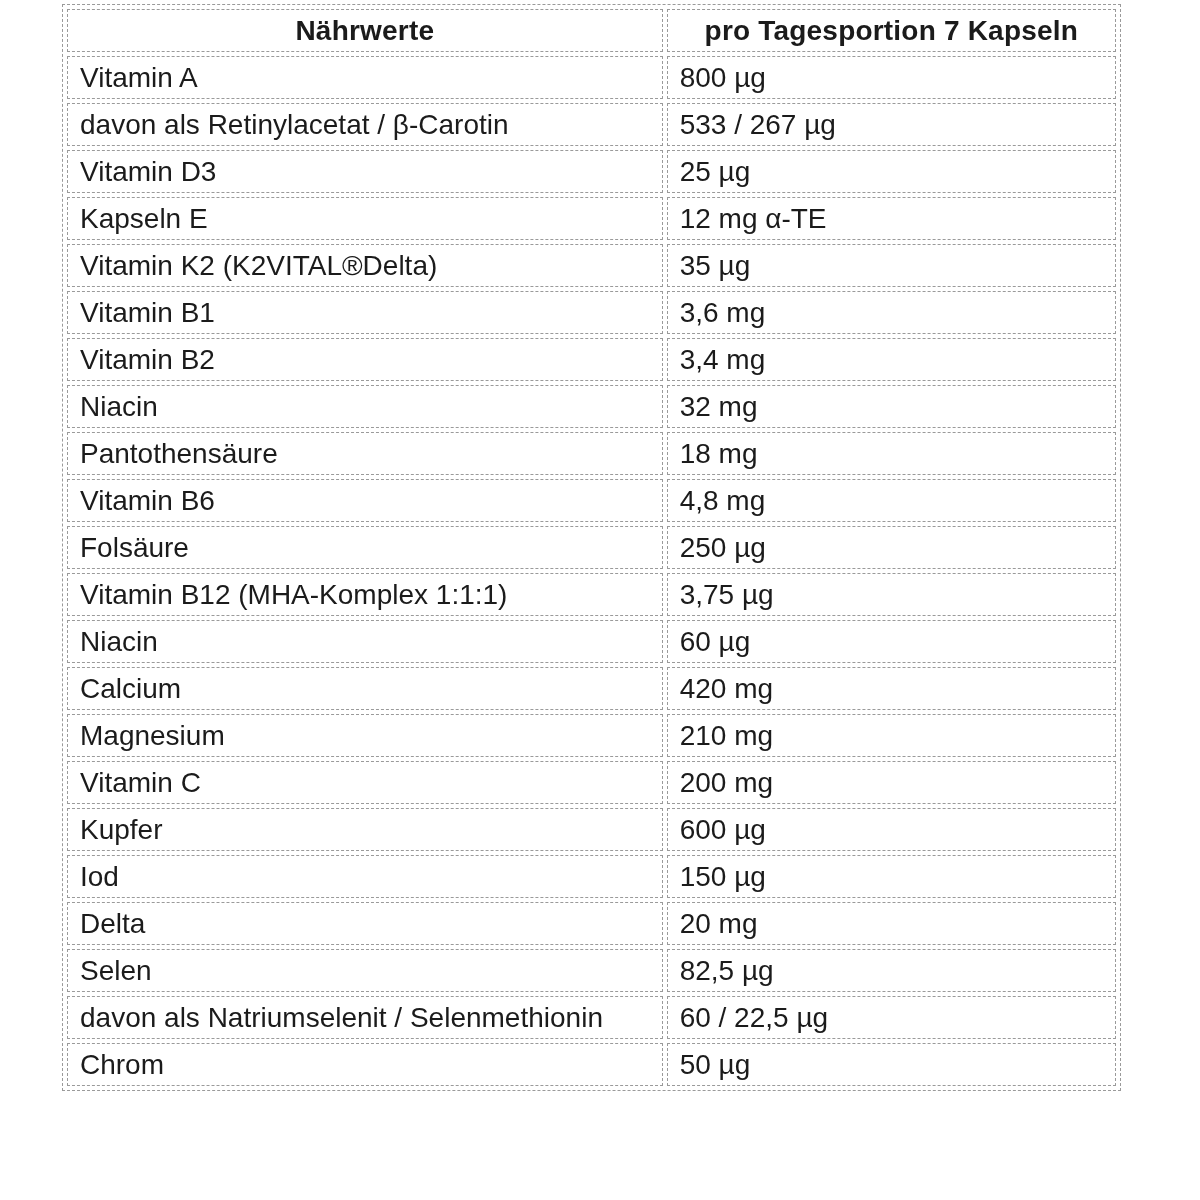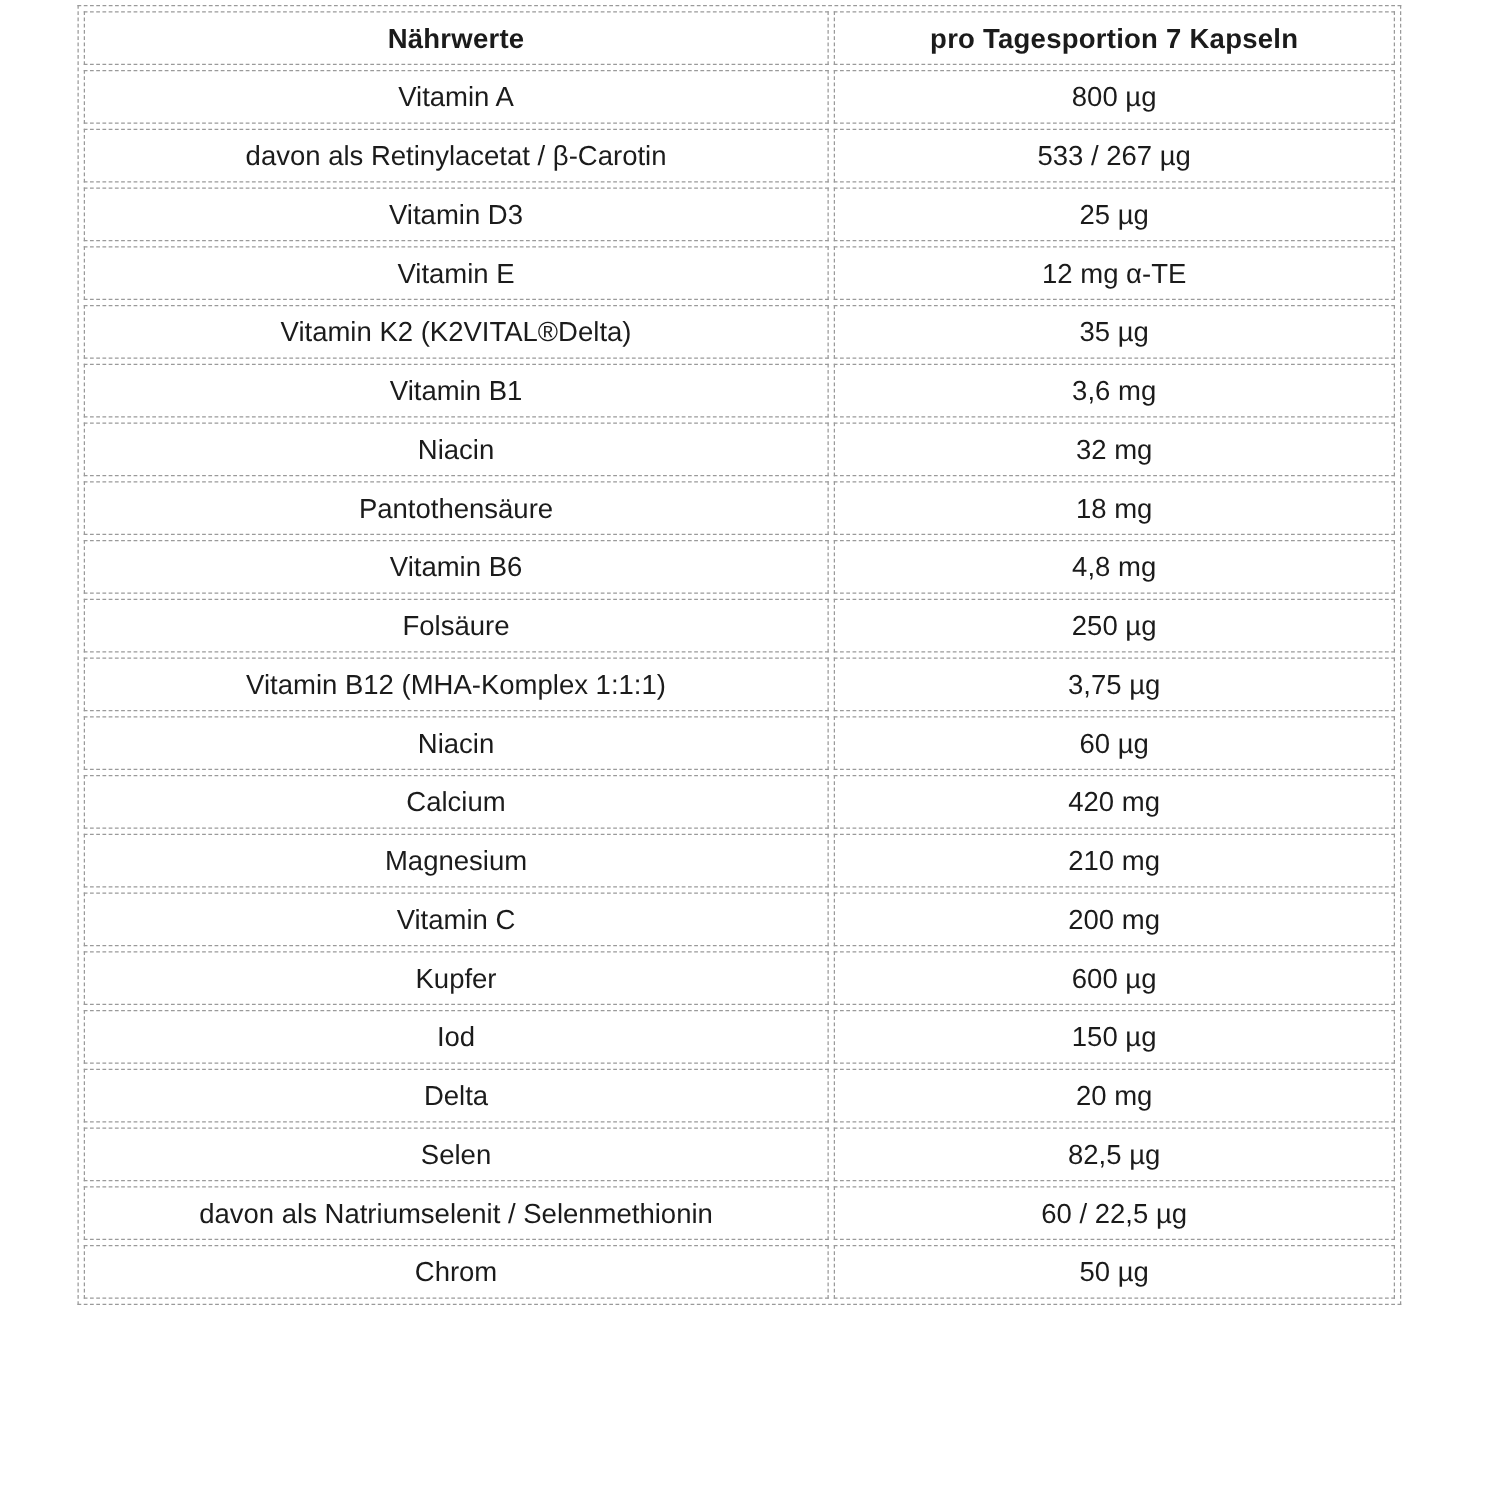--- a/index.html
+++ b/index.html
@@ -24,34 +24,34 @@
     border: 1px dashed var(--border-color, #9a9a9a);
     background: #ffffff;
   }
   col.c-nutrient { width: 57%; }
   col.c-amount   { width: 43%; }
   table.nutrition th,
   table.nutrition td {
     border: 1px dashed var(--border-color, #9a9a9a);
     height: 41px;
     padding: 0 12px;
-    font-size: 22px;
+    font-size: 28px;
     color: var(--text-color, #1b1b1b);
     vertical-align: middle;
     white-space: nowrap;
     overflow: hidden;
     background: #ffffff;
   }
   table.nutrition th {
     font-weight: bold;
     text-align: center;
     letter-spacing: 0.2px;
   }
   table.nutrition td {
-    text-align: center;
+    text-align: left;
     font-weight: normal;
   }
 </style>
 </head>
 <body style="background: rgb(255, 255, 255);">
 
 <div class="table-wrap">
   <table class="nutrition">
     <colgroup>
       <col class="c-nutrient">
@@ -73,34 +73,38 @@
     <td>davon als Retinylacetat / β-Carotin</td>
     <td>533 / 267 µg</td>
   </tr>
 
   <tr>
     <td>Vitamin D3</td>
     <td>25 µg</td>
   </tr>
 
   <tr>
-    <td>Vitamin E</td>
+    <td>Kapseln E</td>
     <td>12 mg α-TE</td>
   </tr>
 
   <tr>
     <td>Vitamin K2 (K2VITAL®Delta)</td>
     <td>35 µg</td>
   </tr>
 
   <tr>
     <td>Vitamin B1</td>
     <td>3,6 mg</td>
   </tr>
 
+  <tr>
+    <td>Vitamin B2</td>
+    <td>3,4 mg</td>
+  </tr>
 
   <tr>
     <td>Niacin</td>
     <td>32 mg</td>
   </tr>
 
   <tr>
     <td>Pantothensäure</td>
     <td>18 mg</td>
   </tr>

